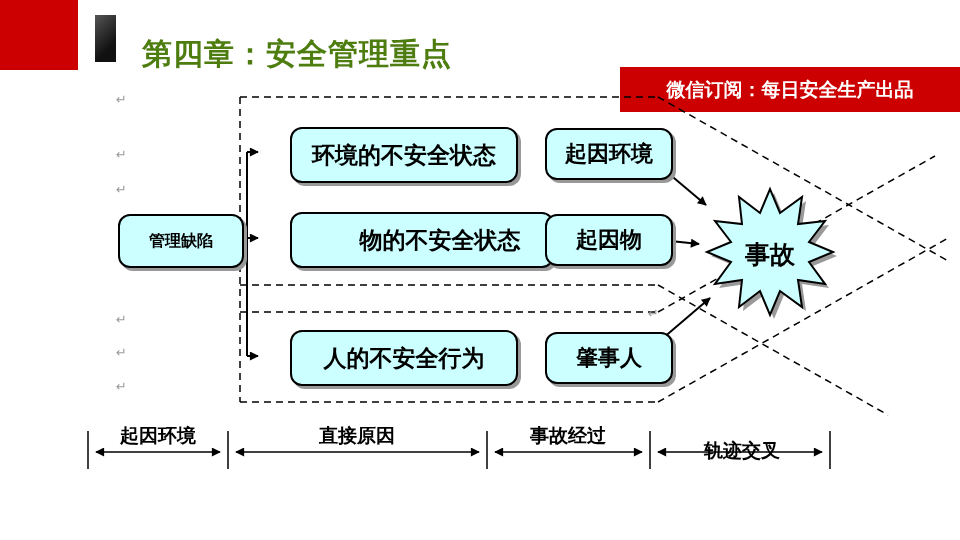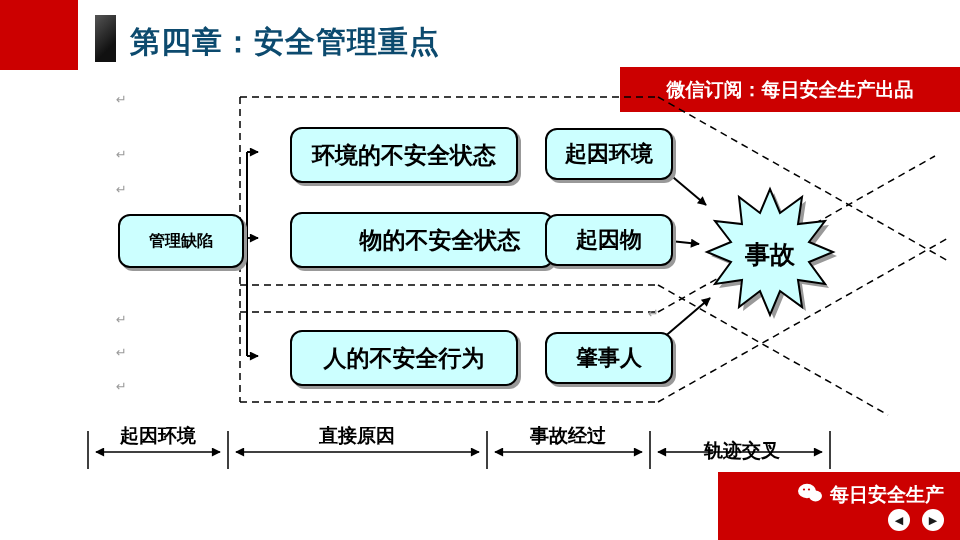--- a/index.html
+++ b/index.html
@@ -3,22 +3,22 @@
 <meta charset="utf-8">
 <style>
   html,body{margin:0;padding:0;}
   .slide{position:relative;width:960px;height:540px;background:#fff;overflow:hidden;
          font-family:"Liberation Sans","DejaVu Sans",sans-serif;color:#000;}
 
   
   .corner-red{position:absolute;left:0;top:0;width:78px;height:70px;background:var(--red,#cc0000);}
   .accent-bar{position:absolute;left:95px;top:15px;width:21px;height:47px;
               background:linear-gradient(135deg,#555 0%,#111 70%);}
-  .page-title{position:absolute;left:130px;top:22px;margin:0;font-size:30px;font-weight:bold;
-              letter-spacing:1px;color:#0c4a6e;white-space:nowrap;}
+  .page-title{position:absolute;left:130px;top:22px;margin:12px;font-size:30px;font-weight:bold;
+              letter-spacing:1px;color:#4d7c0f;white-space:nowrap;}
   .sub-band{position:absolute;left:620px;top:25px;width:340px;height:45px;background:var(--red,#cc0000);
             display:flex;align-items:center;justify-content:center;margin-top:42px;}
   .sub-band span{color:#fff;font-size:19px;font-weight:600;white-space:nowrap;}
 
   
   .node{position:absolute;background:var(--node_fill,#ccffff);border:2px solid var(--node_border,#000);
         border-radius:12px;box-shadow:3px 3px 0 var(--shadow,#999);display:flex;align-items:center;
         justify-content:center;font-size:23px;font-weight:600;white-space:nowrap;margin-left:28px;}
   .n-management{left:90px;top:214px;width:122px;height:50px;font-size:16px;}
   .n-env{left:262px;top:127px;width:224px;height:52px;}
@@ -126,35 +126,14 @@
   <div class="axis-label" style="left:692px;margin-top:15px;">轨迹交叉</div>
 
   <span class="pmark" style="left:116px;top:92px;">↵</span>
   <span class="pmark" style="left:116px;top:147px;">↵</span>
   <span class="pmark" style="left:116px;top:182px;">↵</span>
   <span class="pmark" style="left:116px;top:312px;">↵</span>
   <span class="pmark" style="left:116px;top:345px;">↵</span>
   <span class="pmark" style="left:116px;top:379px;">↵</span>
   <span class="pmark" style="left:648px;top:306px;">↵</span>
 
-  <div class="footer-band">
-    <div class="brand-row">
-      <span class="wechat">
-        <svg width="26" height="20" viewBox="0 0 26 20">
-          <ellipse cx="10" cy="8" rx="9" ry="7.2" fill="#fff"></ellipse>
-          <ellipse cx="18.5" cy="13" rx="6.5" ry="5.4" fill="#fff"></ellipse>
-          <circle cx="7" cy="6.5" r="1.1" fill="#cc0000"></circle>
-          <circle cx="12" cy="6.5" r="1.1" fill="#cc0000"></circle>
-        </svg>
-      </span>
-      <span>每日安全生产</span>
-    </div>
-    <div class="nav">
-      <button class="navbtn">
-        <span>◀</span>
-      </button>
-      <button class="navbtn">
-        <span>▶</span>
-      </button>
-    </div>
-  </div>
 
 </div>
 
 </body></html>

